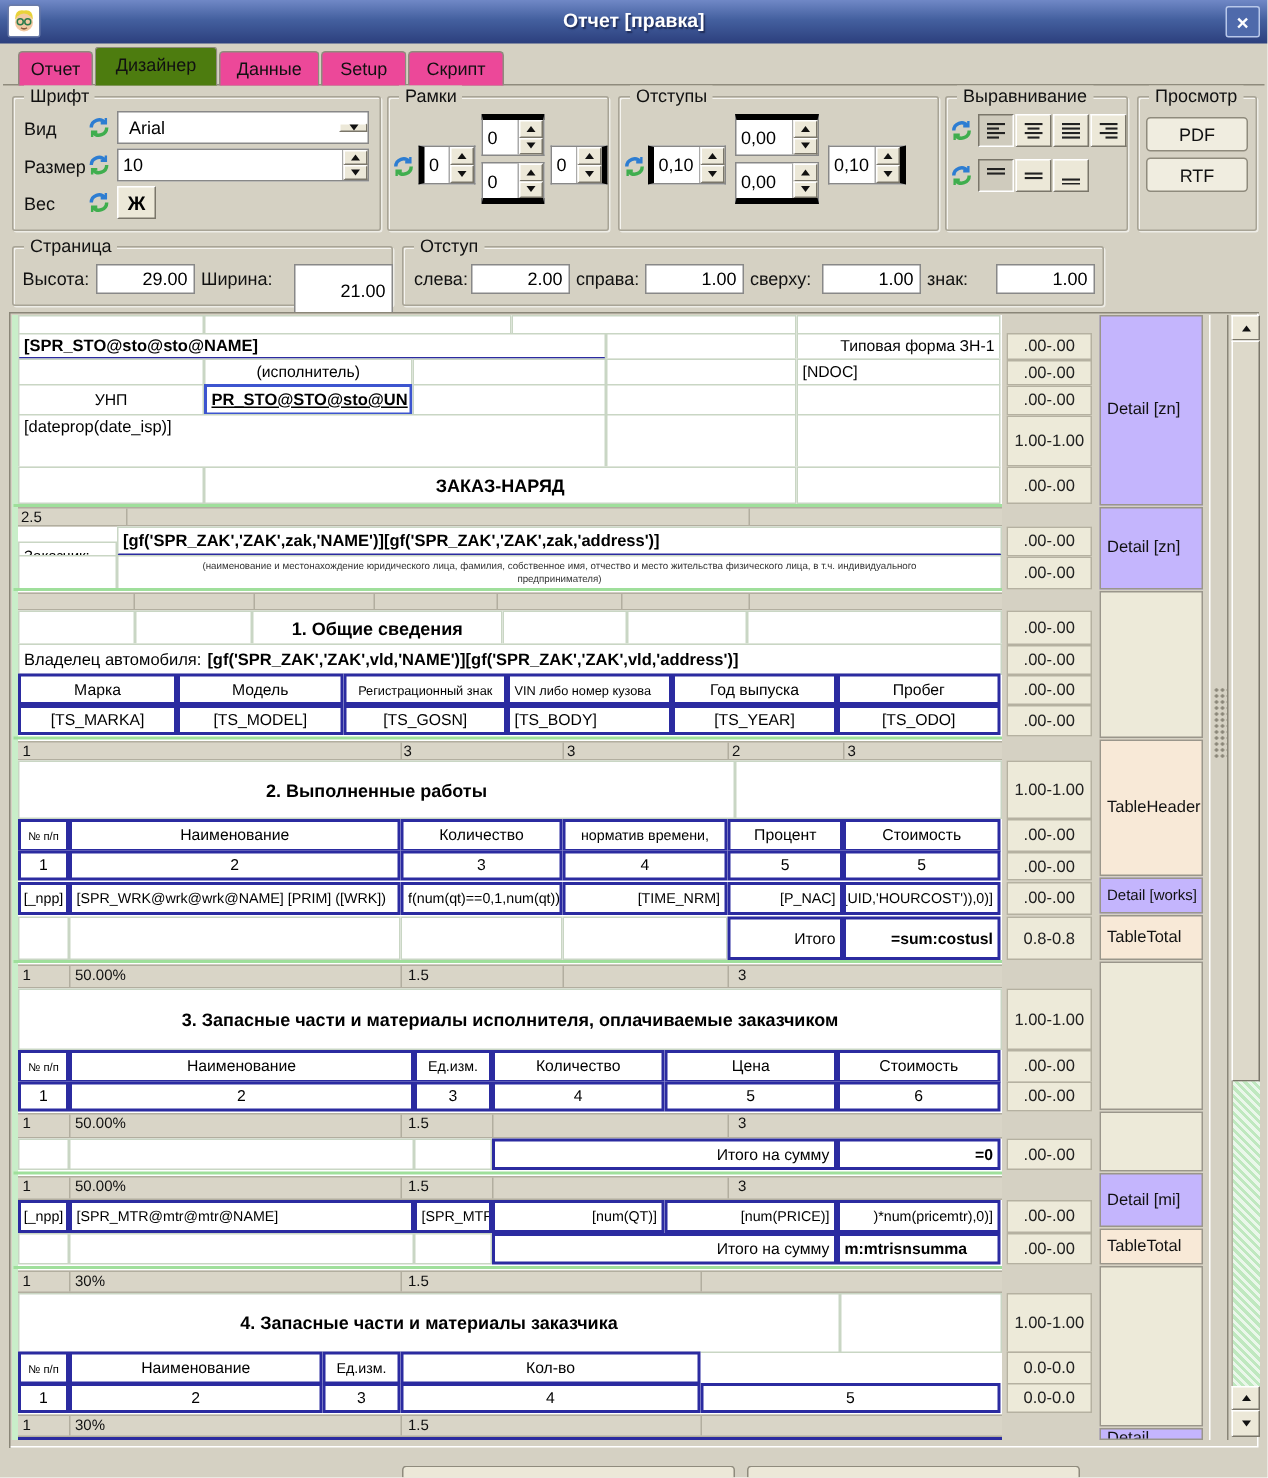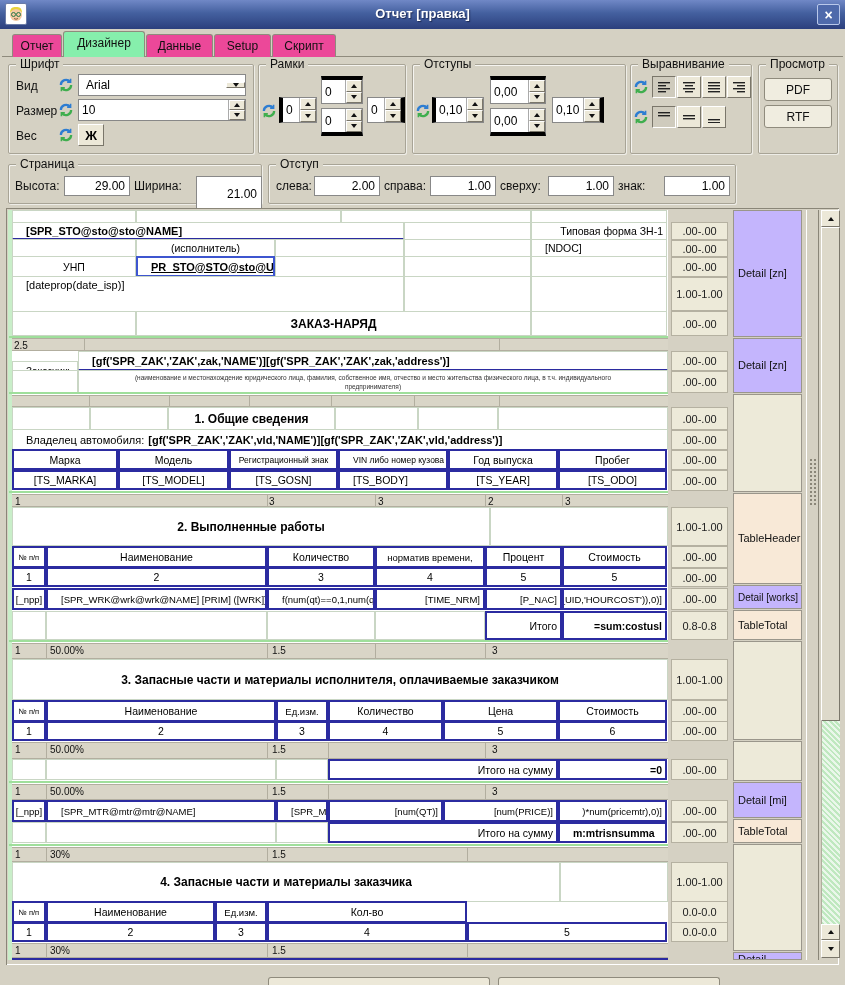--- a/index.html
+++ b/index.html
@@ -14,21 +14,21 @@
             text-shadow:1px 1px 1px #1d2a55}
   .appico{left:5px;top:3px;width:22px;height:22px;background:#fff;border:1px solid #6a7ba8;border-radius:2px;
           display:flex;align-items:center;justify-content:center}
   .closebtn{left:817px;top:4px;width:23px;height:21px;background:#4f6aab;border:1px solid #b9c8ea;
             border-radius:2px;color:#fff;font-size:14px;font-weight:bold;display:flex;align-items:center;
             justify-content:center;cursor:default}
 
   
   .tab{background:#ec4899;border:1px solid #8f8b7d;border-bottom:none;border-radius:3px 3px 0 0;
        font-size:12px;color:#111;display:flex;align-items:flex-start;justify-content:center;padding-top:4px}
-  .tab.active{background:#86efac;z-index:3}
+  .tab.active{background:#4d7c0f;z-index:3}
   .tabline{background:#8f8b7d}
 
   
   .gb{border:1px solid #a8a496;box-shadow:inset 1px 1px 0 rgba(255,255,255,.75),1px 1px 0 rgba(255,255,255,.6);
       border-radius:2px}
   .gbl{position:absolute;top:-8px;left:7px;background:#d5d1c3;padding:0 4px;font-size:12px;color:#111;white-space:nowrap}
   .lbl{font-size:12px;color:#111;white-space:nowrap}
 
   .input{background:#fff;border:1px solid #888;font-size:12px;display:flex;align-items:center;
          padding:0 4px;color:#000;overflow:hidden;white-space:nowrap}
@@ -50,21 +50,21 @@
         display:flex;align-items:center;justify-content:center}
 
   
   .panel{background:#d5d1c3;box-shadow:inset 1px 1px 0 #8a8678,inset -1px -1px 0 #fff}
   .wc{background:#fff;border:1px solid #c9d6c4;font-size:11px;color:#000;display:flex;align-items:center;
       overflow:hidden;white-space:nowrap}
   .nc{background:#fff;border:2px solid #2b2ba0;font-size:10.5px;color:#000;display:flex;align-items:center;
       overflow:hidden;white-space:nowrap}
   .ctr{justify-content:center;text-align:center}
   .rgt{justify-content:flex-end;padding-right:3px}
-  .lft{padding-left:13px}
+  .lft{padding-left:3px}
   .bold{font-weight:700}
   .navy-b{border-bottom:2px solid #2b2ba0}
   .sel{border:2px solid #3d55cf}
   .gr{background:#d9d5c7;border-top:1px solid #b2ae9f;border-bottom:1px solid #b2ae9f;font-size:10px;color:#111}
   .vd{position:absolute;top:0;bottom:0;width:1px;background:#b2ae9f}
   .glbl{position:absolute;top:1px;font-size:10px;white-space:nowrap}
   .sep{background:#9fdf9b}
   .meas{background:#edead9;border:1px solid #b5b1a1;font-size:11px;color:#222;display:flex;
         align-items:center;justify-content:center;white-space:nowrap}
   .band{border:1px solid #9a968b;font-size:11px;color:#111;display:flex;align-items:center;

